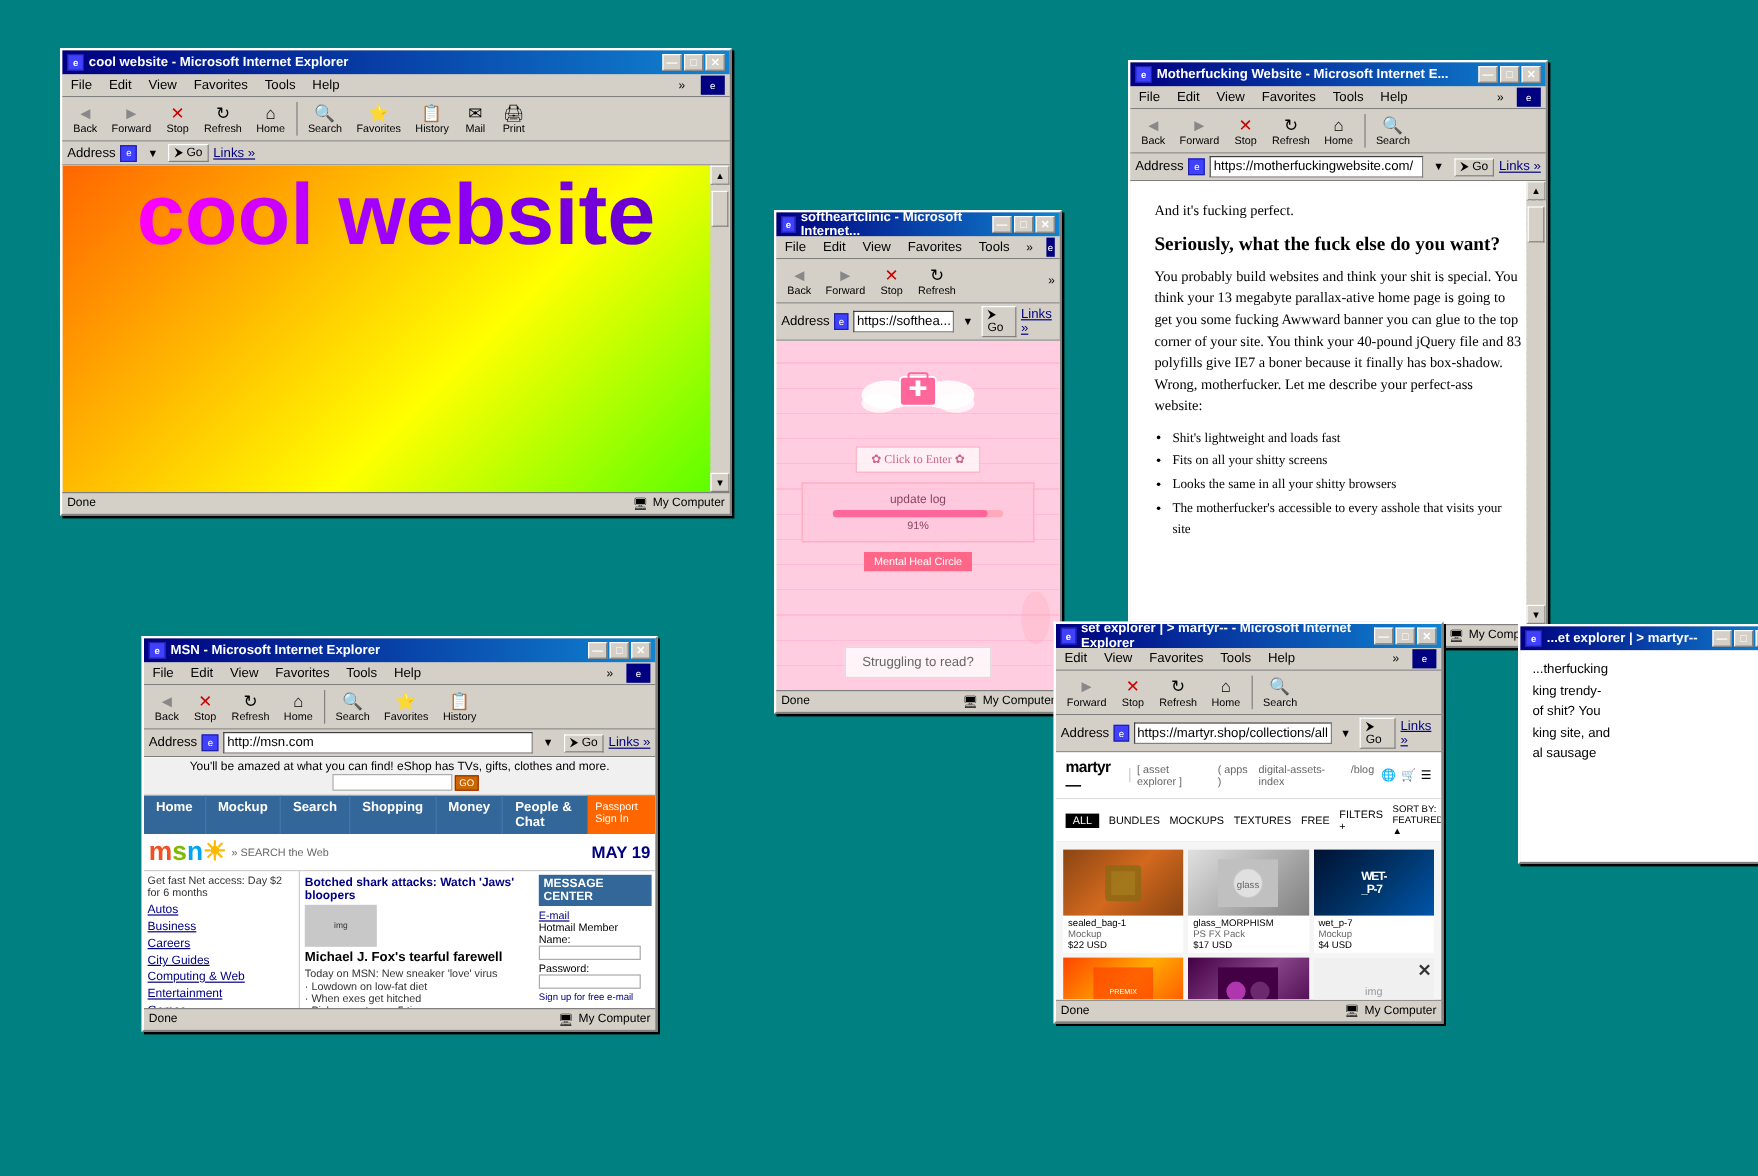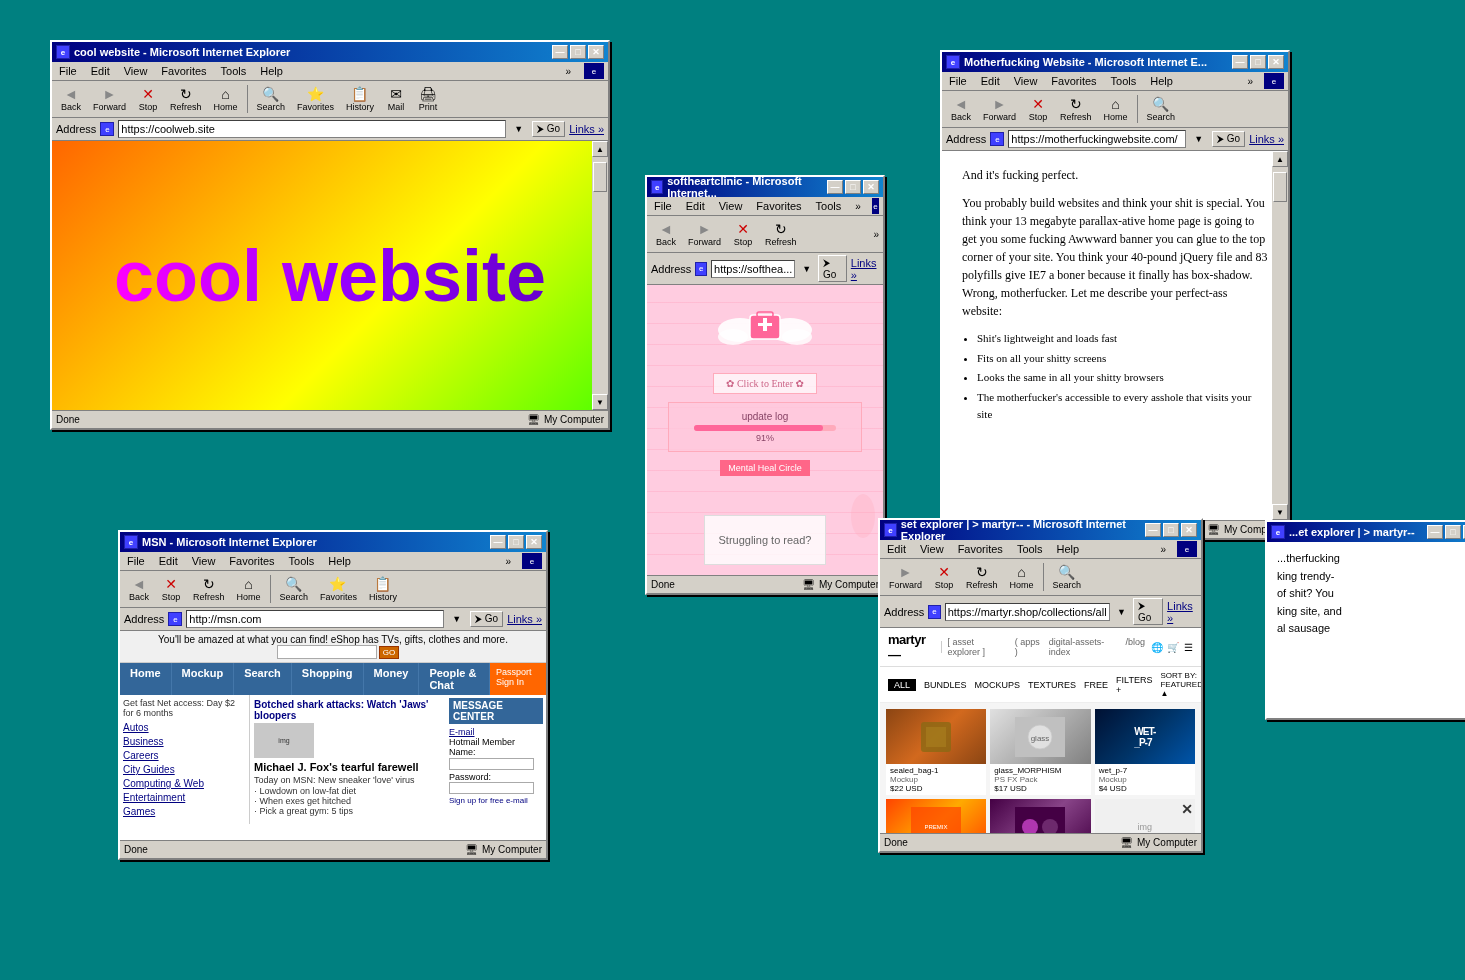--- a/index.html
+++ b/index.html
@@ -195,21 +195,21 @@
       width: 560px;
       height: 390px;
     }
 
     .cool-website-content {
       width: 100%;
       height: 100%;
       background: linear-gradient(135deg, #ff6600, #ffff00, #00ff00, #0000ff, #ff00ff, #ff6600);
       background-size: 300% 300%;
       display: flex;
-      align-items: center;
+      align-items: flex-start;
       justify-content: center;
       position: relative;
     }
 
     .cool-website-text {
       font-size: 72px;
       font-weight: bold;
       font-family: Arial, sans-serif;
       background: linear-gradient(to right, #ff00ff, #9900ff, #6600cc);
       -webkit-background-clip: text;
@@ -269,21 +269,21 @@
       color: white;
       font-size: 9px;
       padding: 3px 8px;
       border: none;
       cursor: pointer;
     }
 
     .soft-struggling {
       background: rgba(255,255,255,0.8);
       border: 1px solid #ddd;
-      padding: 18px 14px;
+      padding: 6px 14px;
       font-size: 11px;
       color: #666;
       margin-top: auto;
     }
 
     
     #win-msn {
       left: 118px;
       top: 530px;
       width: 430px;
@@ -672,23 +672,20 @@
       <span>Mail</span>
     </div>
     <div class="ie-toolbar-btn">
       <div class="btn-icon">🖨</div>
       <span>Print</span>
     </div>
   </div>
   <div class="ie-addressbar">
     <span class="ie-addressbar-label">Address</span>
     <div class="address-icon">e</div>
-    <div class="ie-addressbar-input">
-      <span>https://coolweb.site</span>
-    </div>
     <div style="width:18px;display:flex;align-items:center;justify-content:center;font-size:9px;">▼</div>
     <span class="ie-addressbar-go">⮞ <span>Go</span></span>
     <span class="ie-addressbar-links">Links »</span>
   </div>
   <div class="ie-content">
     <div class="cool-website-content">
       <span class="cool-website-text">cool website</span>
     </div>
     <div style="position:absolute;right:0;top:0;bottom:0;width:16px;background:#d4d0c8;">
       <div style="width:16px;height:16px;background:#d4d0c8;border:1px solid;border-color:#fff #808080 #808080 #fff;display:flex;align-items:center;justify-content:center;font-size:8px;">▲</div>
@@ -888,20 +885,27 @@
       <div class="msn-nav">
         <div class="msn-nav-item">Home</div>
         <div class="msn-nav-item">Mockup</div>
         <div class="msn-nav-item">Search</div>
         <div class="msn-nav-item">Shopping</div>
         <div class="msn-nav-item">Money</div>
         <div class="msn-nav-item">People &amp; Chat</div>
         <div style="margin-left:auto;padding:4px 6px;font-size:9px;background:#ff6600;cursor:pointer;">Passport Sign In</div>
       </div>
 
+      <div class="msn-logo-area">
+        <div class="msn-logo">
+          <span>m</span><span>s</span><span>n</span><span style="color:#ffb900;">☀</span>
+        </div>
+        <div style="font-size:9px;color:#666;margin-left:4px;">» SEARCH the Web</div>
+        <div class="msn-date">MAY 19</div>
+      </div>
 
       <div class="msn-main">
 
         <div class="msn-left">
           <div style="color:#333;font-size:9px;margin-bottom:3px;">Get fast Net access: Day $2 for 6 months</div>
           <a>Autos</a>
           <a>Business</a>
           <a>Careers</a>
           <a>City Guides</a>
           <a>Computing &amp; Web</a>
@@ -1008,20 +1012,21 @@
     <div class="ie-addressbar-input">
       <span>https://motherfuckingwebsite.com/</span>
     </div>
     <div style="width:18px;font-size:9px;text-align:center;">▼</div>
     <span class="ie-addressbar-go">⮞ <span>Go</span></span>
     <span class="ie-addressbar-links">Links »</span>
   </div>
   <div class="ie-content">
     <div class="mf-content">
       <div class="mf-p">And it's fucking perfect.</div>
+      <div class="mf-h2">Seriously, what the fuck else do you want?</div>
       <div class="mf-p">You probably build websites and think your shit is special. You think your 13 megabyte parallax-ative home page is going to get you some fucking Awwward banner you can glue to the top corner of your site. You think your 40-pound jQuery file and 83 polyfills give IE7 a boner because it finally has box-shadow. Wrong, motherfucker. Let me describe your perfect-ass website:</div>
       <ul class="mf-list">
         <li>Shit's lightweight and loads fast</li>
         <li>Fits on all your shitty screens</li>
         <li>Looks the same in all your shitty browsers</li>
         <li>The motherfucker's accessible to every asshole that visits your site</li>
 
       </ul>
     </div>
     <div style="position:absolute;right:0;top:0;bottom:0;width:16px;background:#d4d0c8;">

